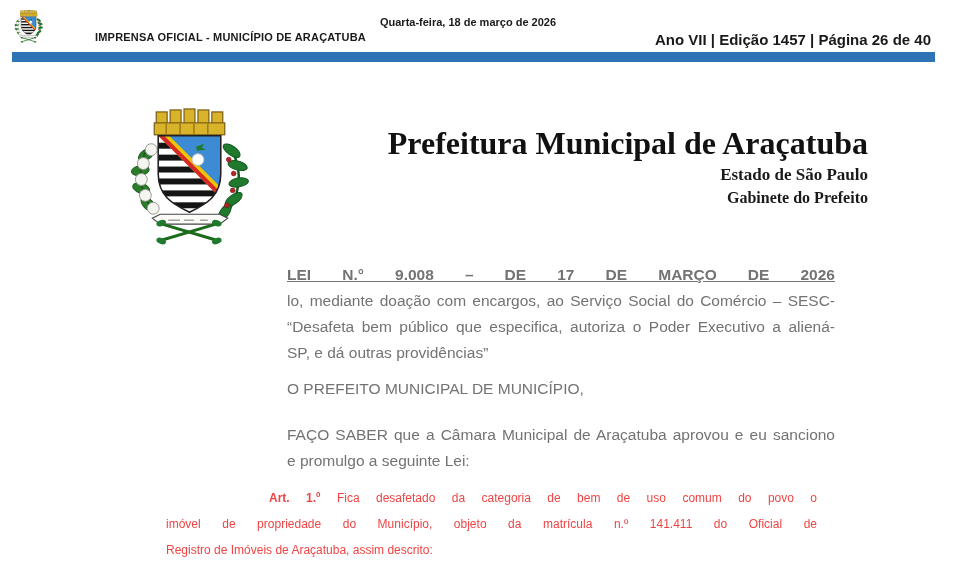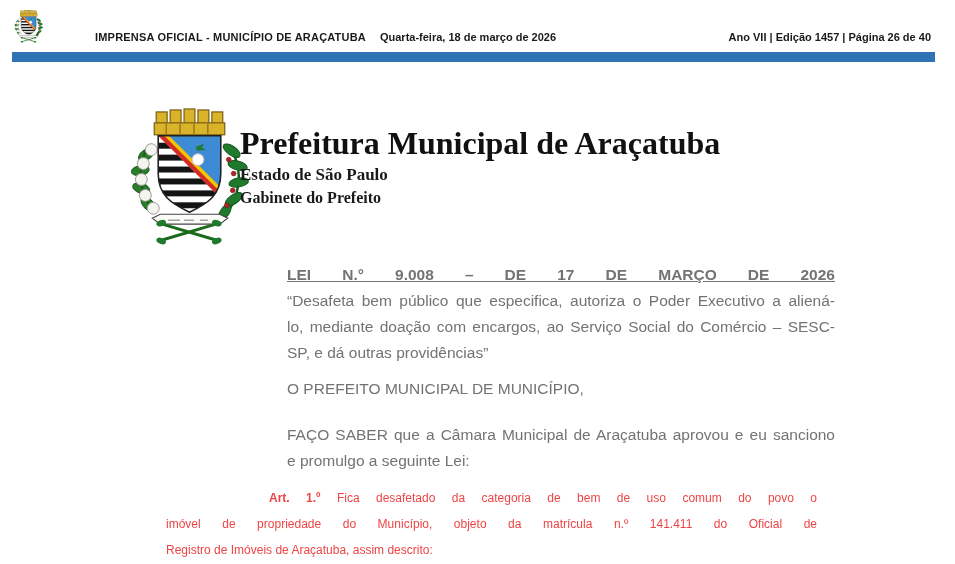--- a/index.html
+++ b/index.html
@@ -9,33 +9,33 @@
     font-family:"Liberation Sans", sans-serif; color:#1a1a1a;
   }
 
   
   .crest-small { position:absolute; left:13px; top:6px; width:31px; height:40px; }
   .masthead-brand {
     position:absolute; left:47px; top:31px; font-size:11px; font-weight:bold;
     letter-spacing:.2px; white-space:nowrap;padding-left:48px;
   }
   .masthead-date {
-    position:absolute; left:338px; top:31px; width:260px; text-align:center;
+    position:absolute; left:338px; top:16px; width:260px; text-align:center;
     font-size:11px; font-weight:bold; white-space:nowrap;
   }
   .masthead-edition {
-    position:absolute; right:24px; top:31px; font-size:11px; font-weight:bold;
+    position:absolute; right:24px; top:31px; font-size:15px; font-weight:bold;
     white-space:nowrap;
   }
   .blue-bar { position:absolute; left:12px; top:52px; width:923px; height:10px; background:#2E74B5; }
 
   
   .crest-main { position:absolute; left:122px; top:103px; width:134px; height:144px; }
   .letterhead {
-    position:absolute; left:240px; top:124px; width:620px; text-align:left;
+    position:absolute; left:248px; top:124px; width:620px; text-align:right;
     font-family:"Liberation Serif", serif;
   }
   .letterhead .lh-title { font-size:32px; font-weight:bold; line-height:38px; color:#111; }
   .letterhead .lh-sub1 { font-size:17px; font-weight:bold; line-height:22px; margin-top:2px; }
   .letterhead .lh-sub2 { font-size:16px; font-weight:bold; line-height:23px; }
 
   
   .law-block {
     position:absolute; left:287px; top:262px; width:548px;
     font-size:15.5px; line-height:26px; color:#737373;
@@ -169,22 +169,22 @@
 <section class="letterhead">
   <div class="lh-title">Prefeitura Municipal de Araçatuba</div>
   <div class="lh-sub1">Estado de São Paulo</div>
   <div class="lh-sub2">Gabinete do Prefeito</div>
 </section>
 
 <section class="law-block">
   <div class="law-heading">LEI N.° 9.008 – DE 17 DE MARÇO DE 2026</div>
 
   <div>
+    <div class="jline">lo, mediante doação com encargos, ao Serviço Social do Comércio – SESC-</div>
     <div class="jline">“Desafeta bem público que especifica, autoriza o Poder Executivo a aliená-</div>
-    <div class="jline">lo, mediante doação com encargos, ao Serviço Social do Comércio – SESC-</div>
     <div class="lline">SP, e dá outras providências”</div>
   </div>
 
   <div class="law-opening lline">O PREFEITO MUNICIPAL DE MUNICÍPIO,</div>
 
   <div class="law-enact">
     <div class="jline">FAÇO SABER que a Câmara Municipal de Araçatuba aprovou e eu sanciono</div>
     <div class="lline">e promulgo a seguinte Lei:</div>
   </div>
 </section>

